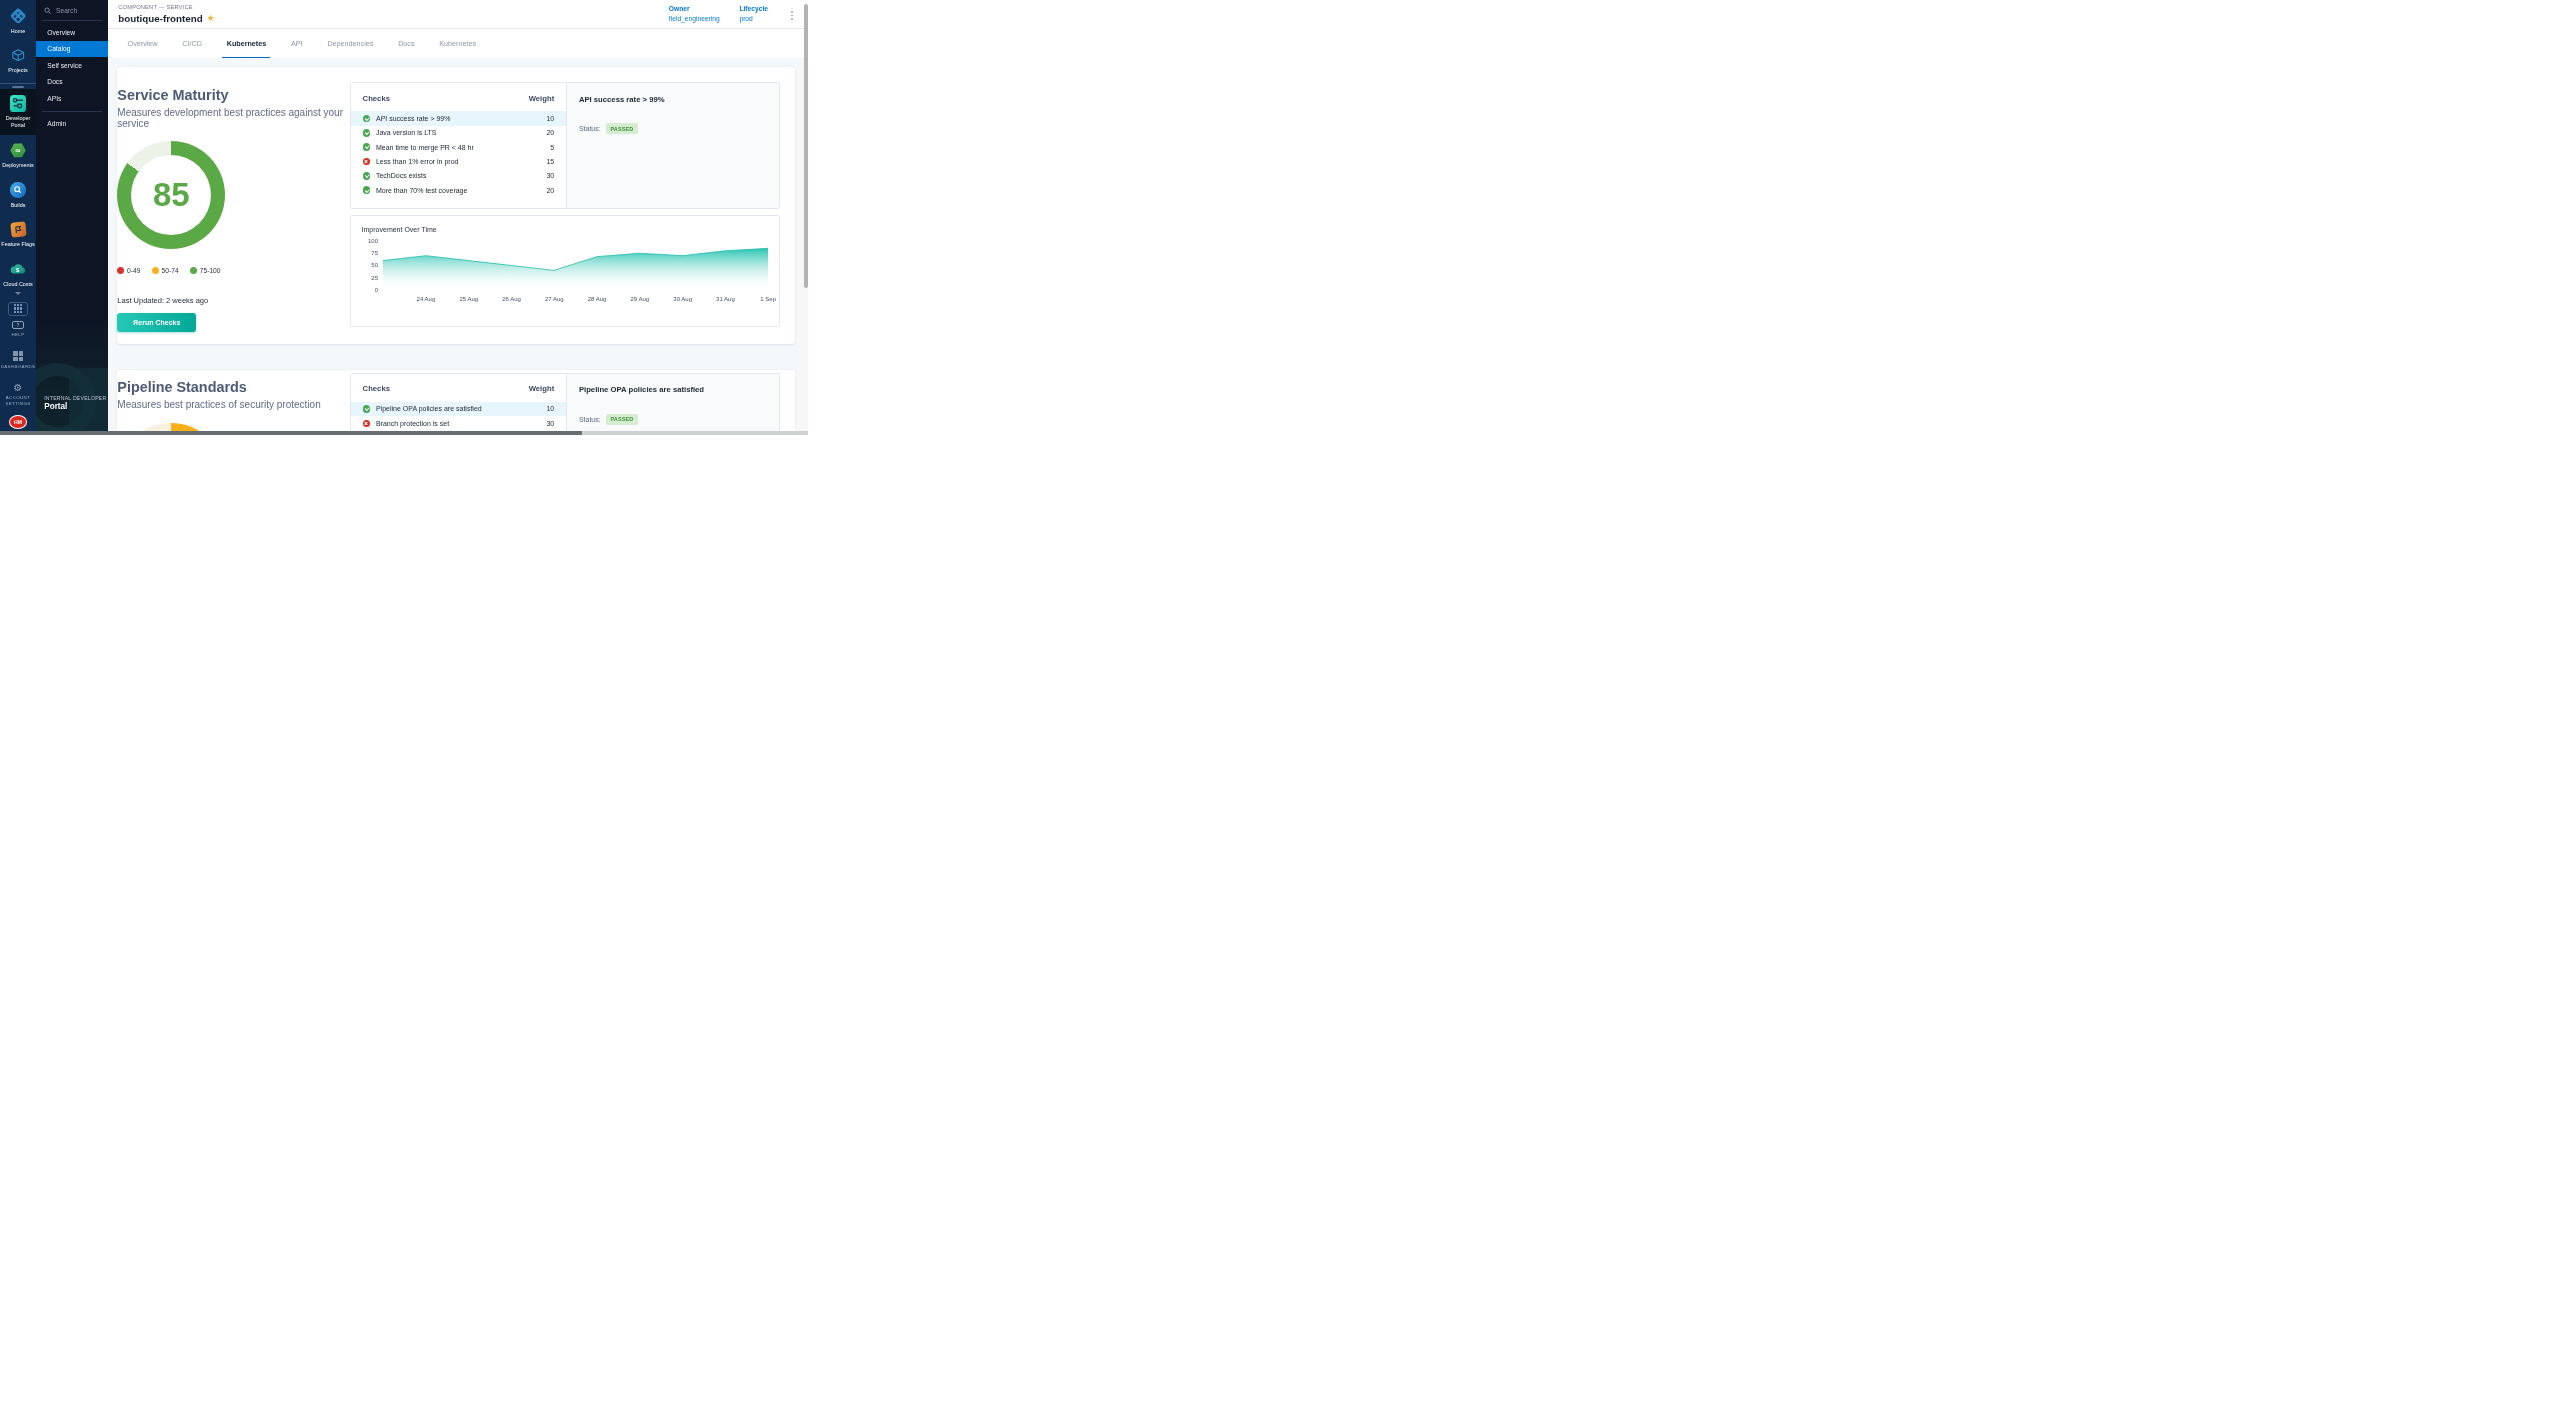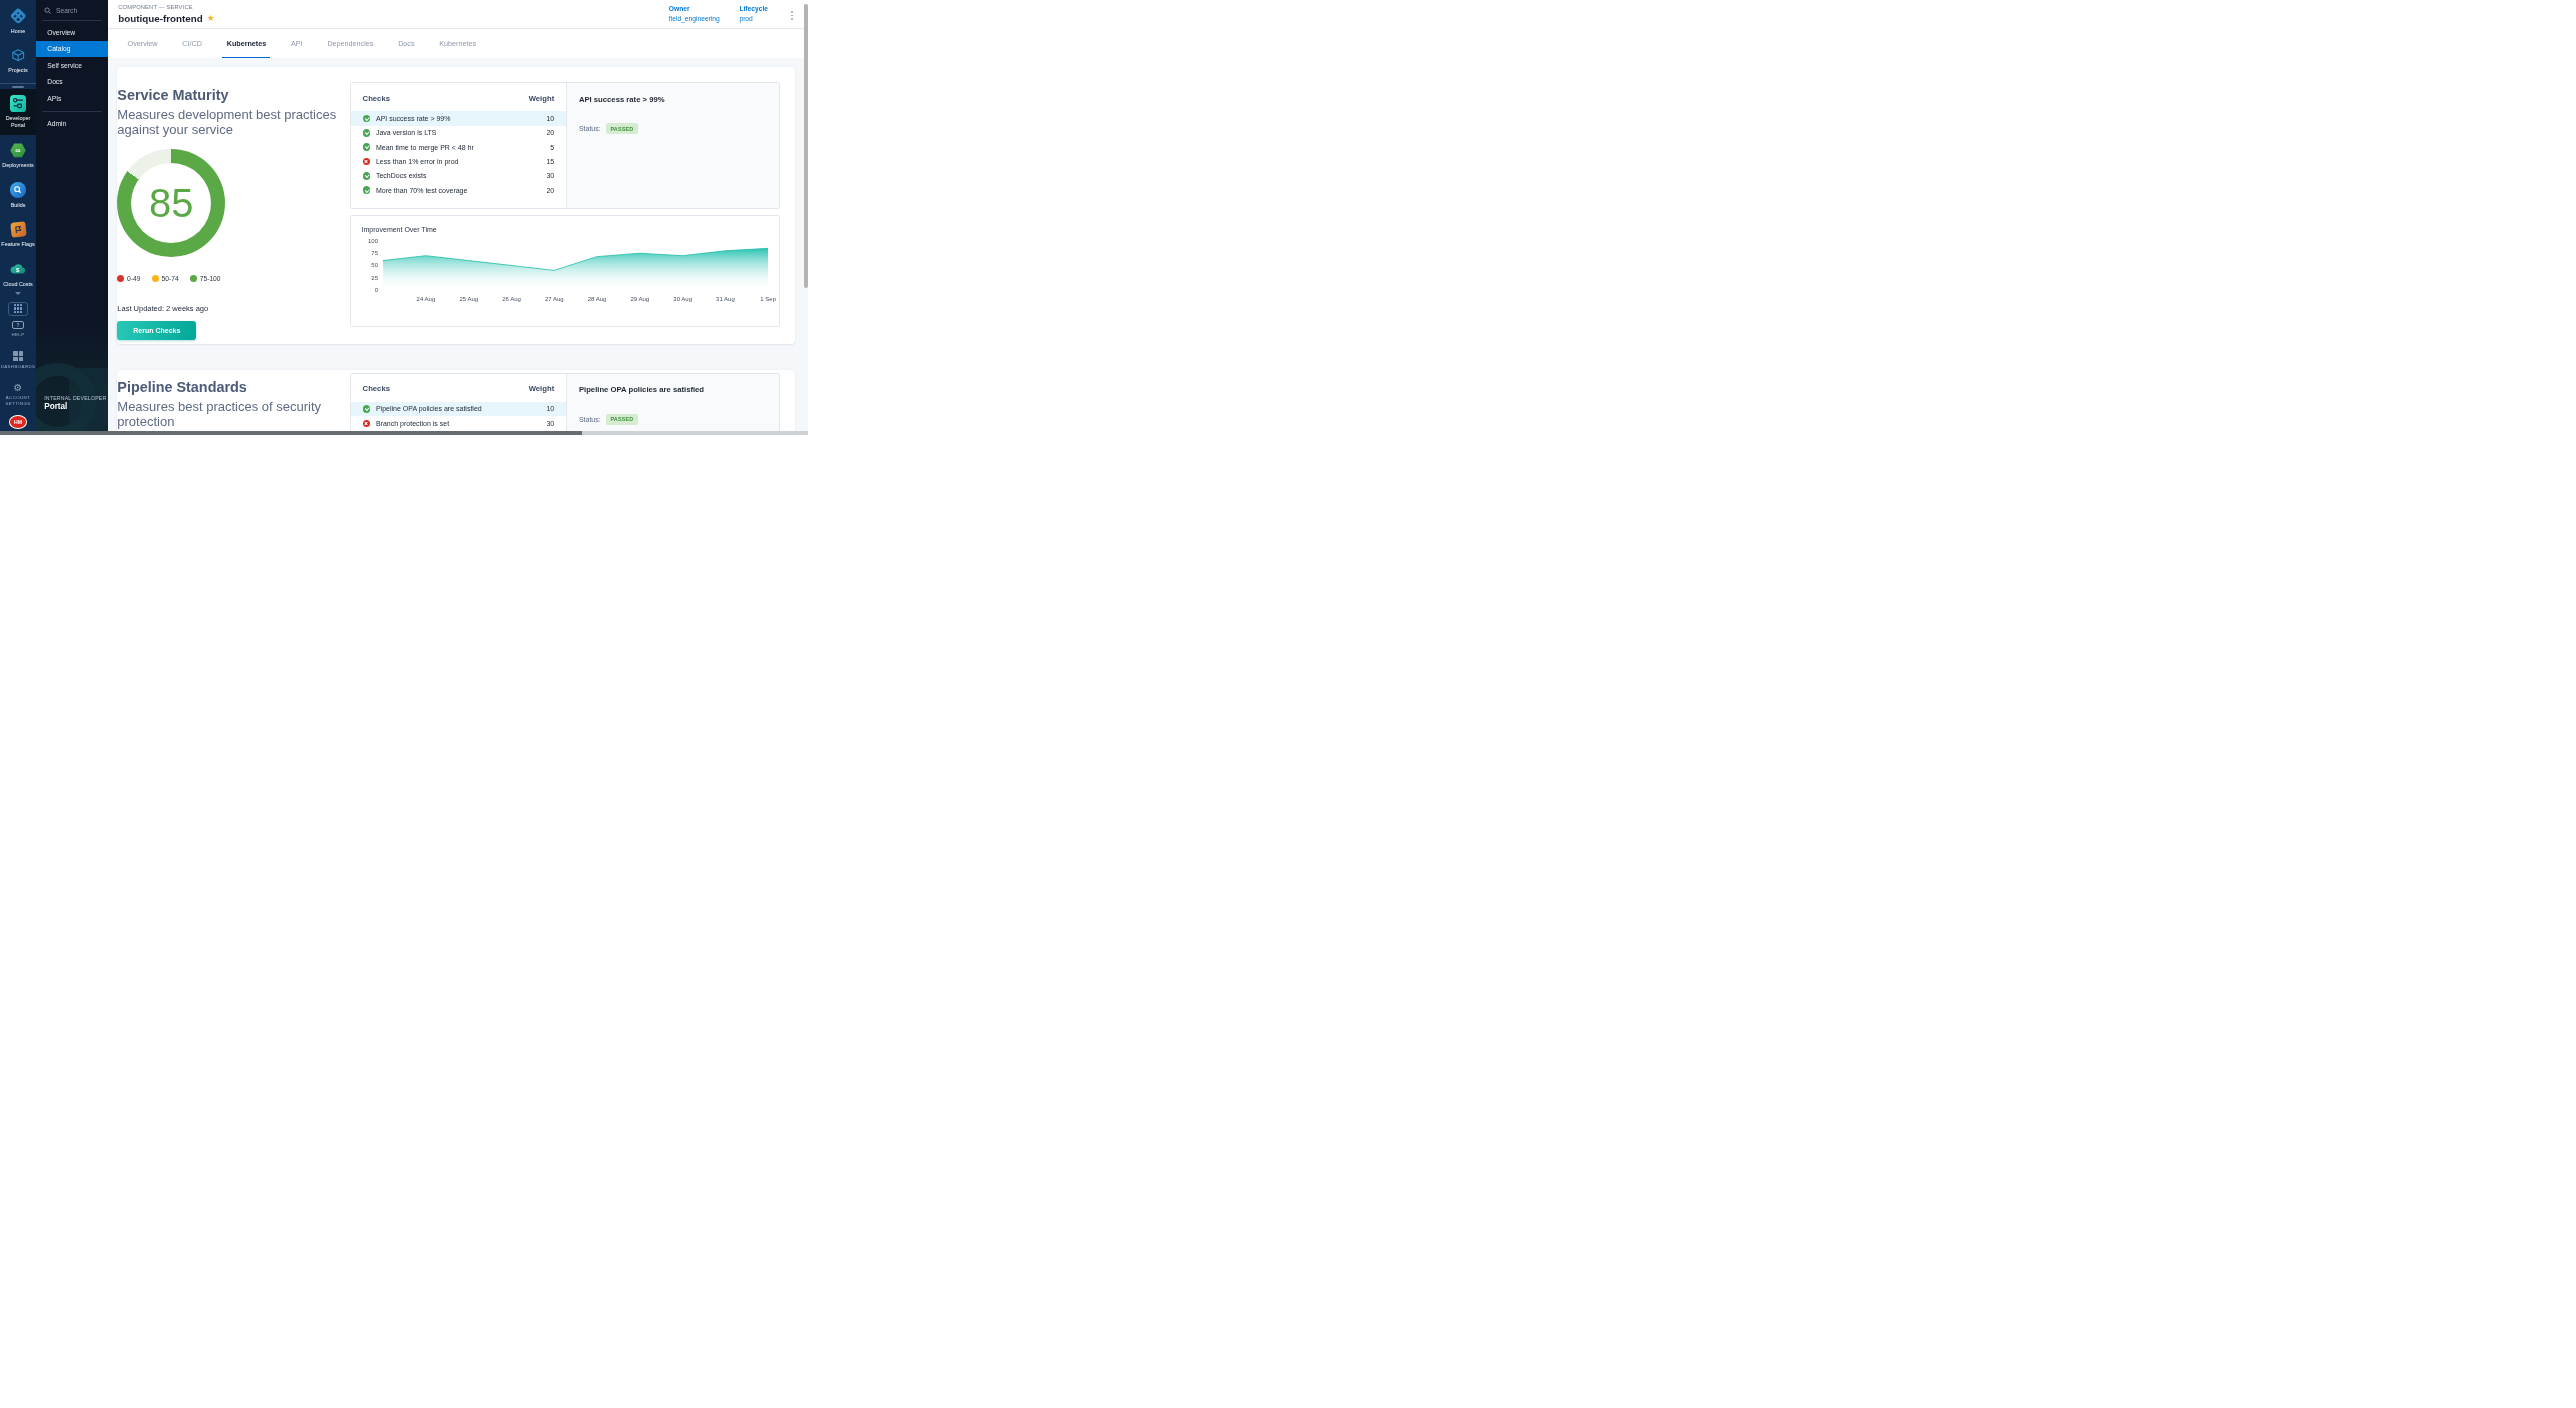--- a/index.html
+++ b/index.html
@@ -96,28 +96,28 @@
     background:#0366d6; }
 
   .content { position:absolute; top:58px; left:0; right:0; bottom:0; overflow:hidden; }
   .card { background:#fff; border-radius:4.1px; box-shadow:0 0.5px 2.1px rgba(25,39,80,.10);
     margin:0 13px 0 9.3px; display:flex; }
   .card.m-card { margin-top:8.8px; height:277px; }
   .card.s-card { margin-top:26px; height:268px; }
 
   .left-col { width:233px; display:flex; flex-direction:column; flex-shrink:0; }
   .sec-title { font-size:14.4px; font-weight:bold; color:#4c5a77; }
-  .sec-sub { font-size:13px; color:#5f6a84; margin-top:4.1px; }
+  .sec-sub { font-size:10px; color:#5f6a84; margin-top:4.1px; }
   .m-card .sec-title { margin-top:20.6px; }
   .s-card .sec-title { margin-top:9.3px; }
 
   .donut { width:108px; height:108px; border-radius:50%; position:relative; }
   .donut-hole { position:absolute; inset:14px; background:#fff; border-radius:50%; }
   .donut-score { position:absolute; inset:0; display:flex; align-items:center; justify-content:center;
-    font-size:40px; font-weight:normal; }
+    font-size:33px; font-weight:bold; }
   .m-card .donut { margin-top:12px; }
   .s-card .donut { margin-top:12.4px; }
 
   .legend { display:flex; align-items:center; gap:11.3px; margin-top:17.5px; }
   .leg-item { display:flex; align-items:center; gap:2.6px; font-size:6.7px; color:#2a3342; }
   .leg-dot { width:7.2px; height:7.2px; border-radius:50%; }
 
   .last-updated { margin-top:21.6px; font-size:7.5px; color:#262e3d; }
   .rerun-btn { margin-top:8.2px; width:79px; height:19px; border:none; border-radius:3.1px; color:#fff;
     font-size:7px; font-weight:bold; cursor:pointer; font-family:inherit;

